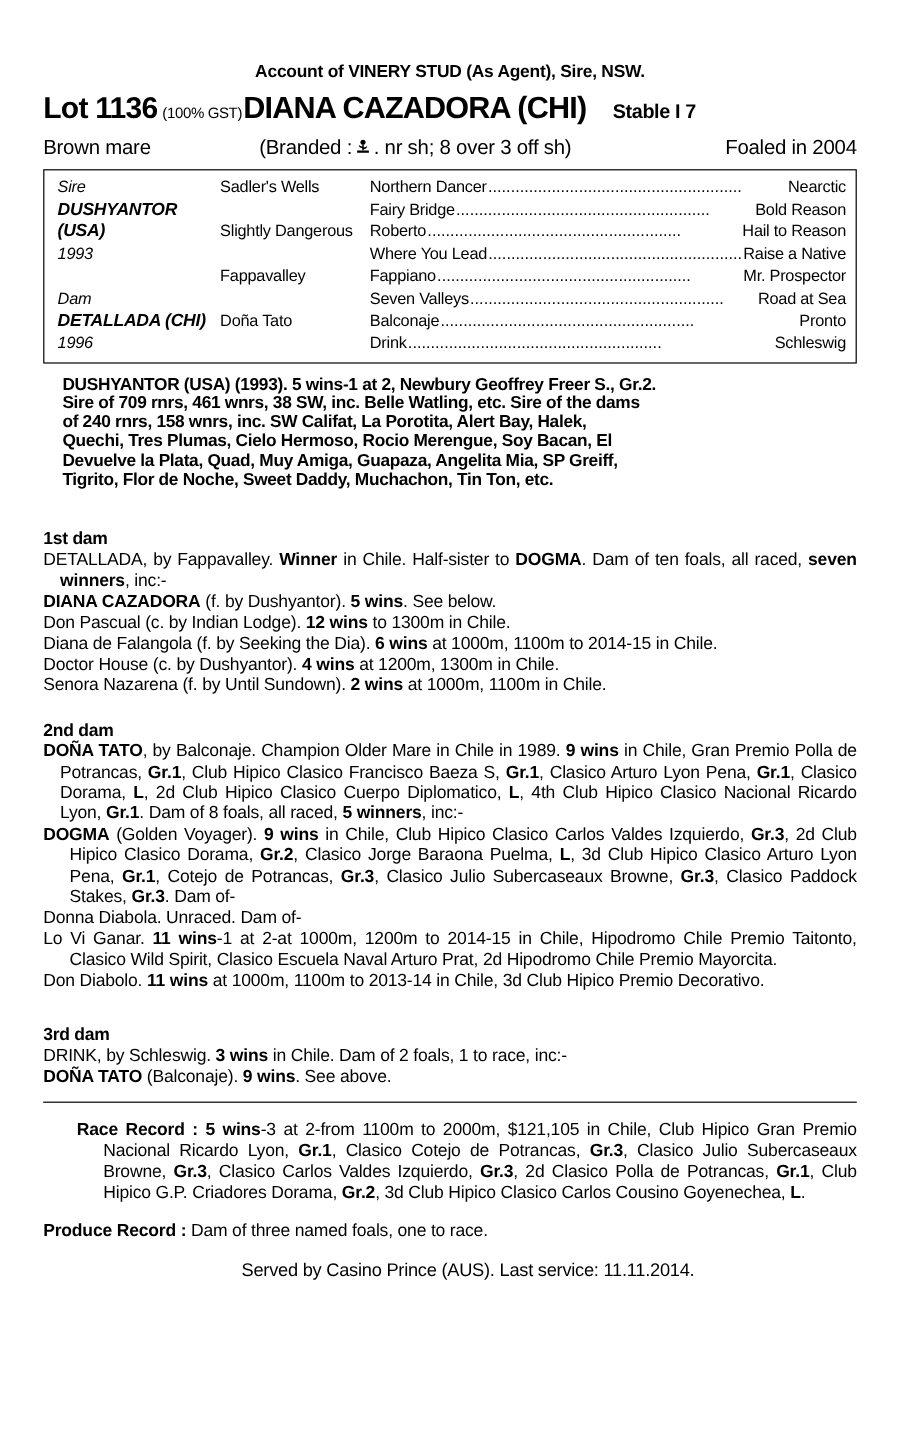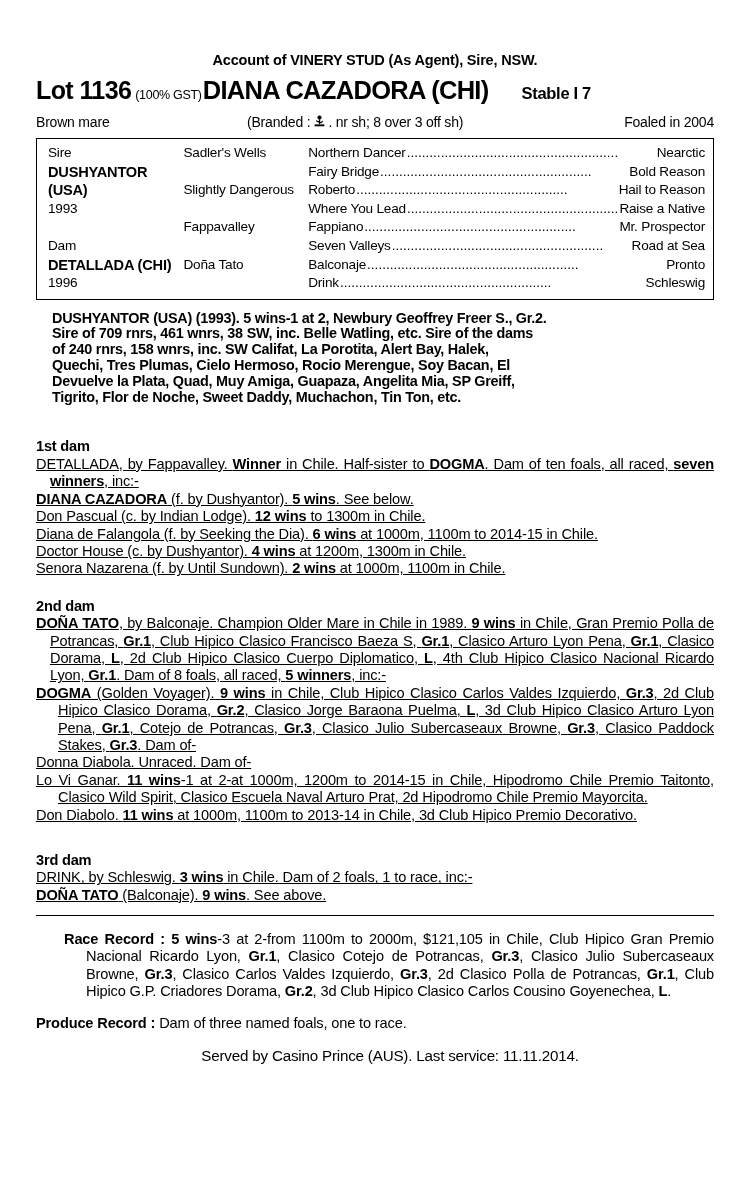--- a/index.html
+++ b/index.html
@@ -50,30 +50,29 @@
   }
   .horse-name {
     font-size: 25.5px;
     font-weight: bold;
     letter-spacing: -0.7px;
     margin-left: 1px;
   }
   .stable {
     font-size: 16.5px;
     font-weight: bold;
-    margin-left: 33px;
+    margin-left: 22px;
     letter-spacing: -0.3px;
   }
   .desc-line {
     display: flex;
     align-items: baseline;
     margin-top: 8px;
-    font-size: 14px;
-    letter-spacing: -0.2px;
-    gap: 31px;
+    font-size: 17px;
+    letter-spacing: -0.2px;
   }
   .desc-colour { width: 180px; }
   .desc-brand { flex: 1; display: flex; align-items: baseline; }
   .brand-glyph {
     display: inline-block;
     width: 13px;
     height: 14px;
     position: relative;
     margin: 0 2px 0 3px;
     transform: translateY(2px);
@@ -84,21 +83,21 @@
   
   .ped-table {
     margin-top: 8px;
     border: 1.5px solid #000;
     display: flex;
     padding: 5px 0 6px 0;
     font-size: 13.6px;
     letter-spacing: -0.2px;
   }
   .ped-col { line-height: 18.6px; }
-  .ped-col-1 { width: 190px; padding-left: 11px; }
+  .ped-col-1 { width: 190px; padding-left: 11px; font-style: italic; }
   .ped-col-2 { width: 175px; }
   .ped-col-3 { flex: 1; padding-right: 8px; }
   .ped-bold { font-weight: bold; font-size: 14.6px; letter-spacing: -0.2px; }
   .ped-blank { visibility: hidden; }
   .gp-row { display: flex; justify-content: space-between; white-space: nowrap; }
   .gp-a { }
   .gp-dots { flex: 1; overflow: hidden; white-space: nowrap; letter-spacing: 0px; padding: 0 1px; }
   .gp-b { }
 
   
@@ -112,21 +111,21 @@
     padding: 0 6px 0 16px;
   }
   .sire-para > span { display: block; }
 
   .dam-head {
     font-weight: bold;
     font-size: 14.6px;
     letter-spacing: -0.2px;
   }
   .sec { font-size: 14.6px; line-height: 17.4px; letter-spacing: -0.15px; }
-  .sec p { margin: 0; text-decoration: underline; }
+  .sec p { margin: 0; }
   .lvl0 { padding-left: 14px; text-indent: -14px; margin-left: 14px; text-align: justify; }
   .lvl1 { padding-left: 22px; text-indent: -22px; margin-left: 28px; text-align: justify; }
   .lvl2 { padding-left: 22px; text-indent: -22px; margin-left: 42px; text-align: justify; }
   .lvl3 { padding-left: 22px; text-indent: -22px; margin-left: 56px; text-align: justify; }
   .nojust { text-align: left !important; }
   b { font-weight: bold; }
 
   .space-1st { margin-top: 33px; }
   .space-2nd { margin-top: 20px; }
   .space-3rd { margin-top: 28px; }

